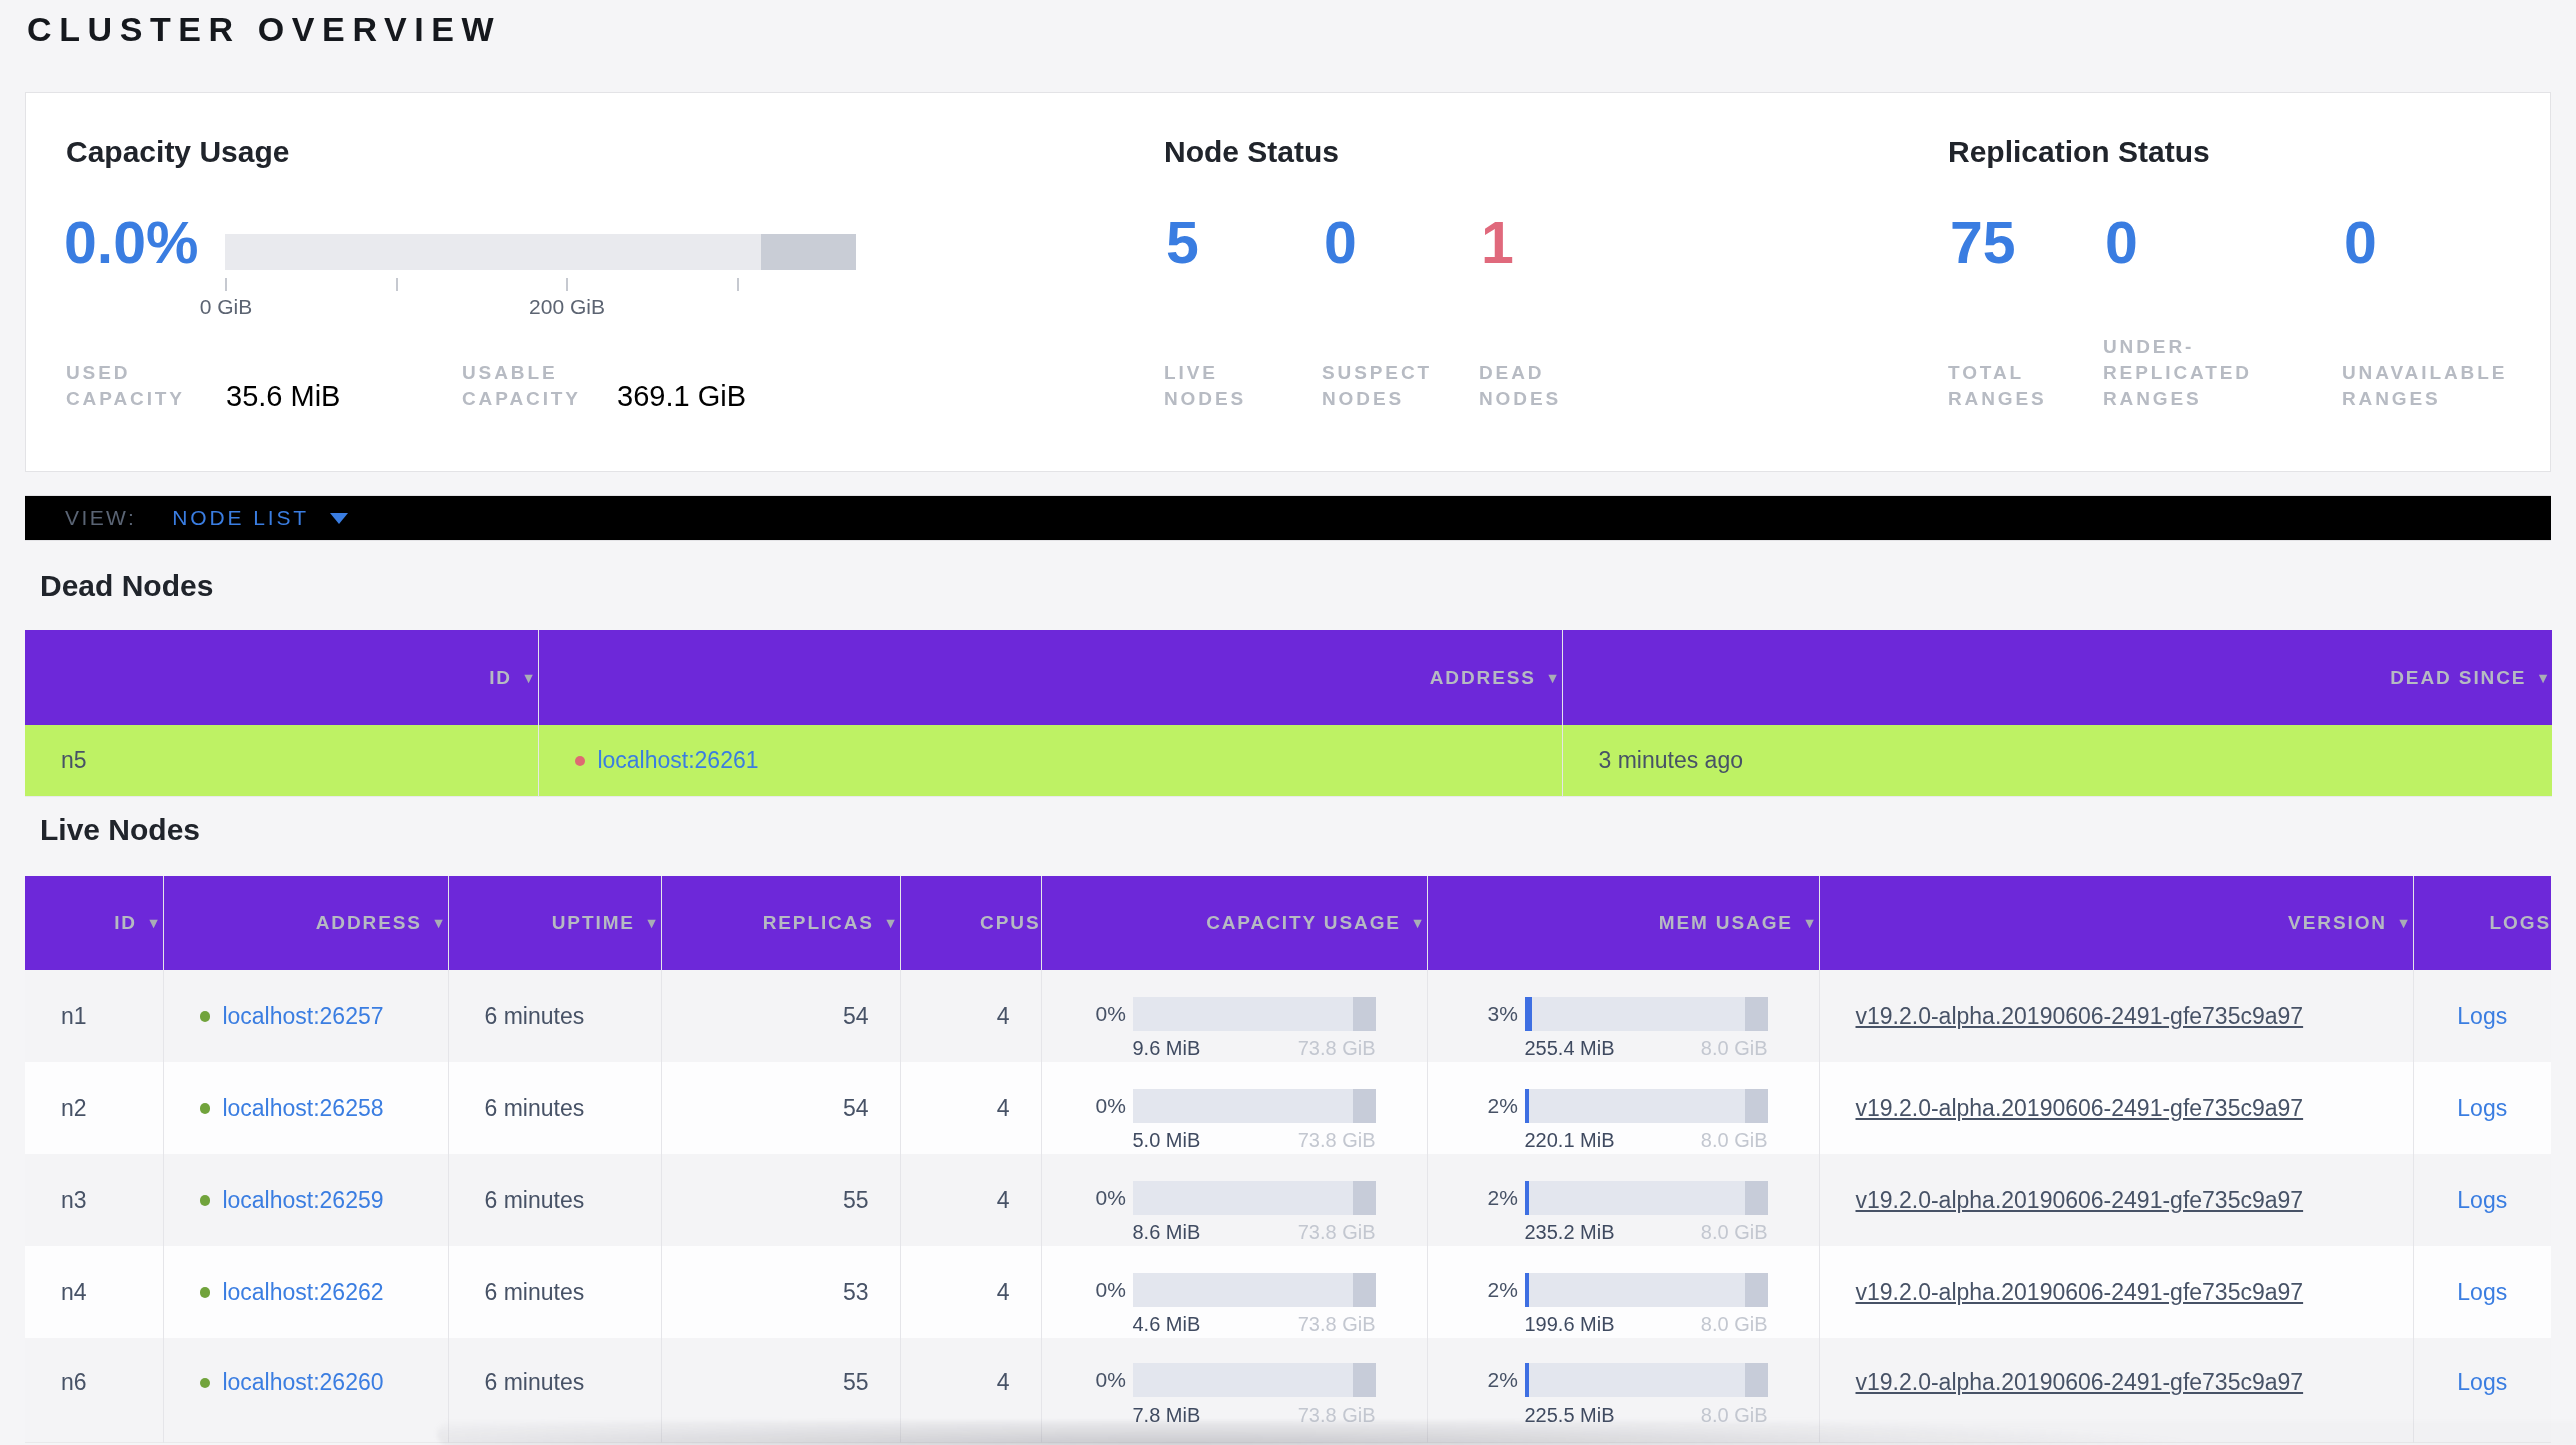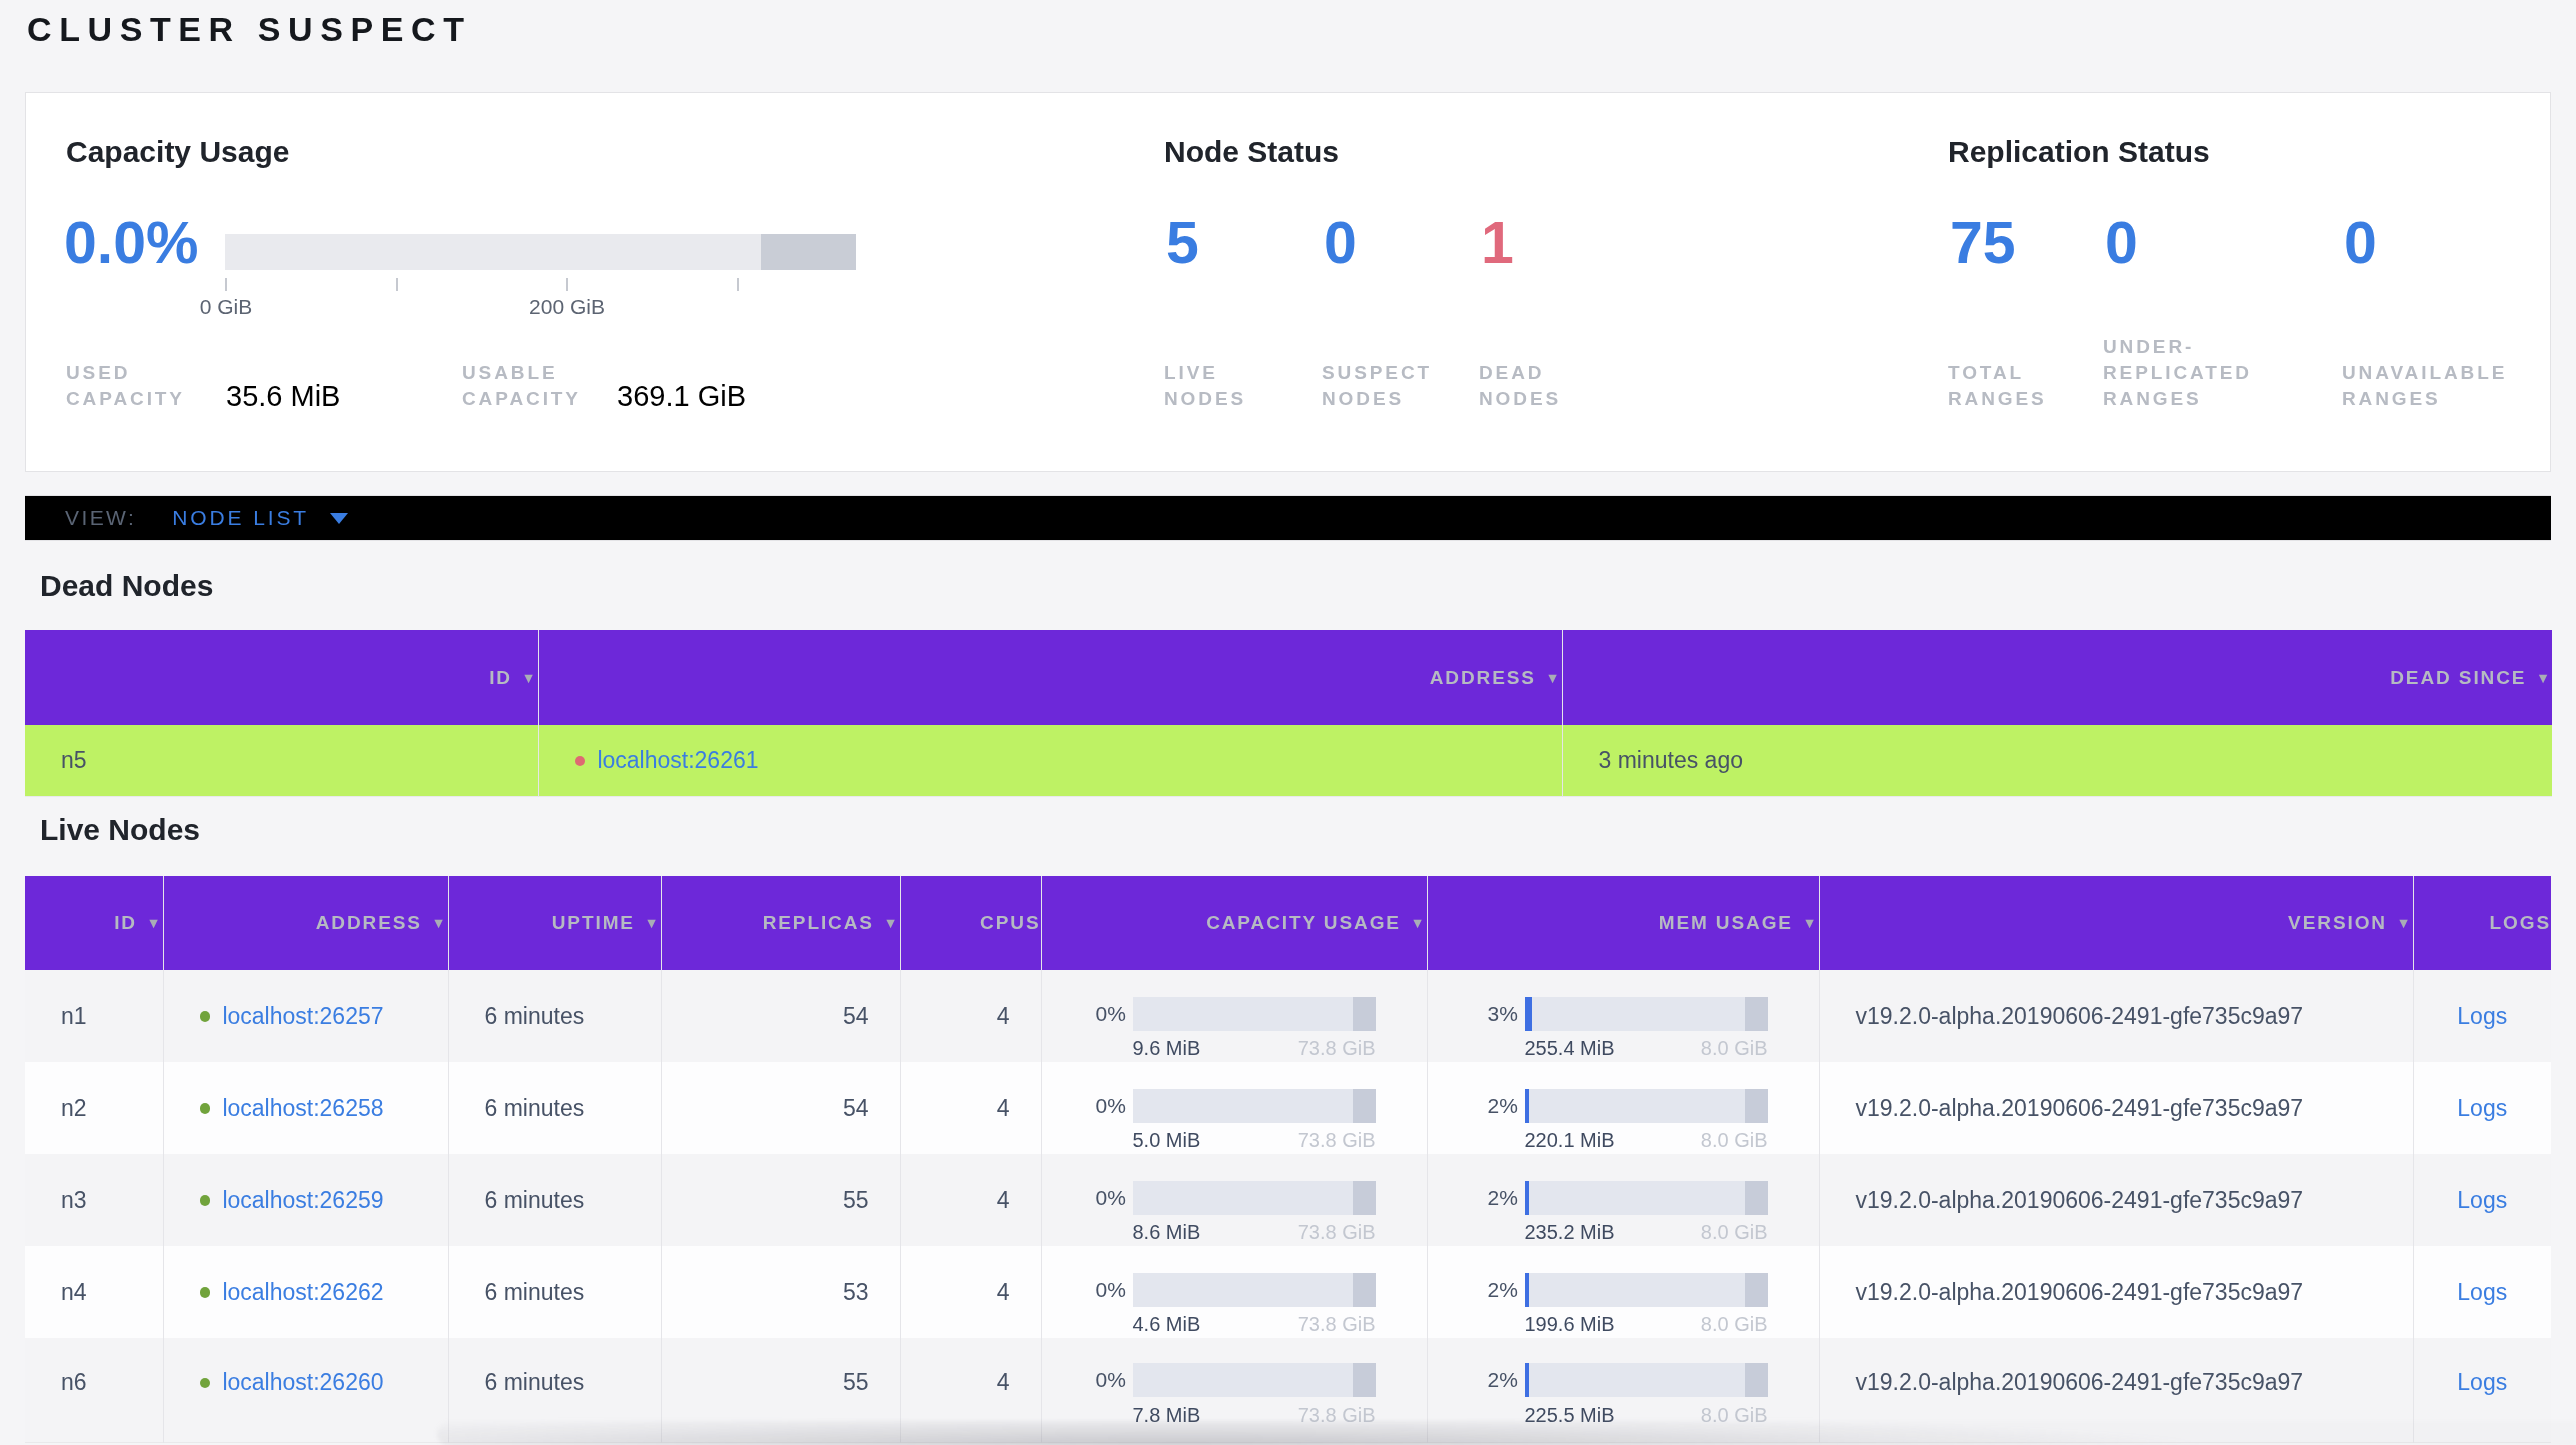--- a/index.html
+++ b/index.html
@@ -86,21 +86,21 @@
   }
   .dead-table td{height:71px;background:#bef264;}
   .live-table td{height:92px;}
   .live-table tbody tr:nth-child(odd) td{background:#f4f4f6;}
   .live-table tr.cut td{height:73px;vertical-align:top;padding-top:31px;}
   .live-table tr.cut td.c-usage{padding-top:0;}
   .sort-arrow{display:inline-block;margin-left:9.5px;font-size:14.3px;color:#a9adb6;vertical-align:1px;}
   .sort-arrow::after{content:"\25BC";}
   td.num{text-align:right;padding-right:31px;padding-left:16px;}
   td.c-logs{text-align:center;padding-left:0;}
-  td.c-ver{}
+  td.c-ver{text-decoration:underline;}
   a.blue-link{color:#3a7de1;text-decoration:none;cursor:pointer;}
   .dot{display:inline-block;width:10.5px;height:10.5px;border-radius:50%;margin-right:12.4px;vertical-align:1.9px;}
   .dot-live{background:#71a33c;}
   .dot-dead{background:#de6a72;}
 
   
   td.c-usage{padding:0 51px 0 0;}
   .usage{display:flex;flex-direction:column;align-items:flex-end;padding-top:25px;}
   .u-row{display:flex;align-items:center;}
   .u-pct{font-size:21px;color:#475266;margin-right:6.7px;}
@@ -116,21 +116,21 @@
     position:absolute;left:437px;top:1421px;width:2139px;height:25px;border-radius:12.4px 0 0 12.4px;
     background:radial-gradient(ellipse 60% 160% at 35% 100%,rgba(95,95,105,0.30),rgba(130,130,140,0.12) 55%,rgba(160,160,170,0.03) 80%);
     filter:blur(1.9px);
   }
 </style>
 </head>
 <body>
 
 <div class="page">
 
-  <div class="page-title">CLUSTER SUSPECT</div>
+  <div class="page-title">CLUSTER OVERVIEW</div>
 
   <div class="summary-card">
 
     <div class="card-h cap-h">Capacity Usage</div>
     <div class="big-pct">0.0%</div>
     <div class="cap-bar">
       <div class="cap-bar-dark"></div>
     </div>
     <div class="cap-tick tick0"></div>
     <div class="cap-tick tick1"></div>

